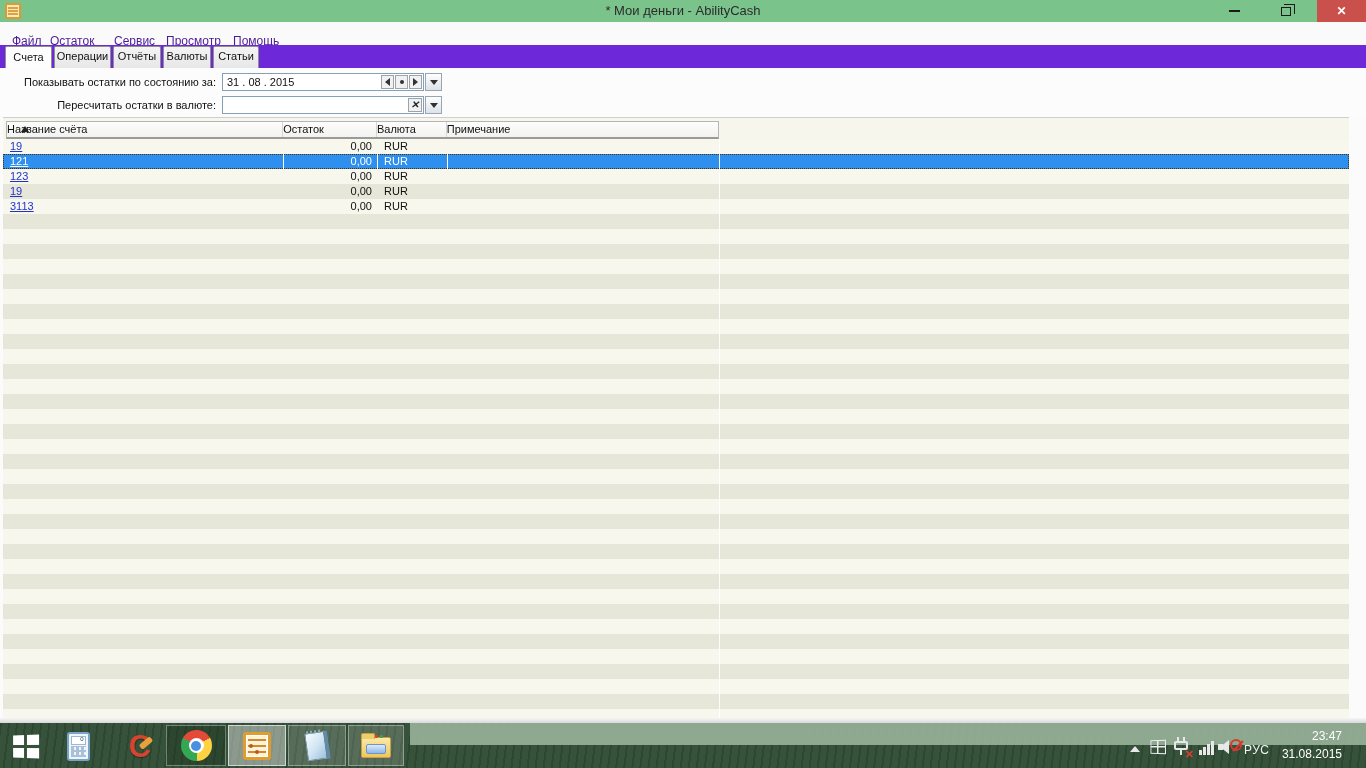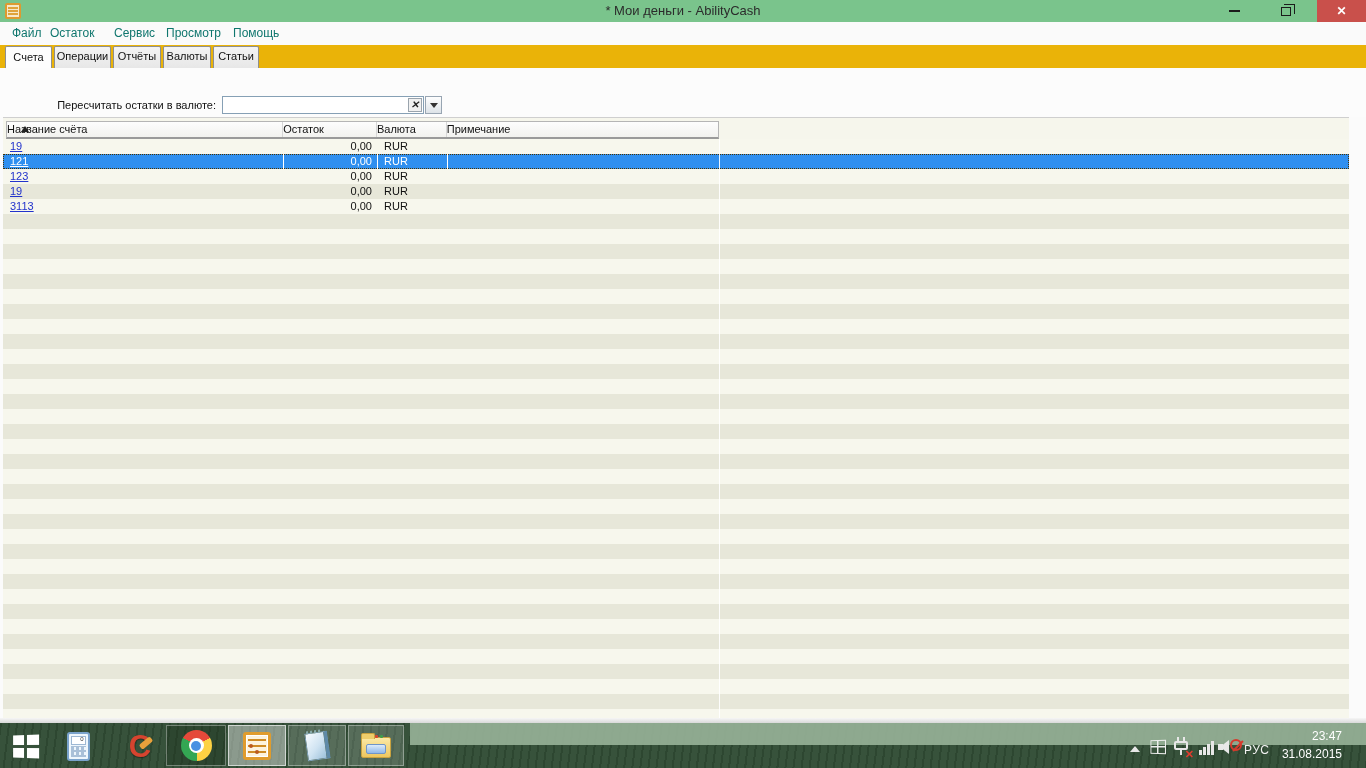--- a/index.html
+++ b/index.html
@@ -20,26 +20,26 @@
   .wbtn-min{left:1210}.wbtn-min{left:1210px}.wbtn-max{left:1262px}
   .wbtn-close{left:1317px;width:49px;background:#c9504b}
   .glyph-min{width:11px;height:2px;background:#1b1b1b}
   .glyph-restore{position:relative;width:10px;height:9px;border:1.5px solid #1b1b1b;background:transparent}
   .glyph-restore:before{content:"";position:absolute;top:-4px;left:2px;width:10px;height:9px;
     border:1.5px solid #1b1b1b;border-left:none;border-bottom:none}
   .glyph-close{color:#fff;font-size:12px;font-weight:bold;line-height:1}
 
   
   .menubar{position:absolute;top:22px;left:0;right:0;height:23px;background:#fafafa}
-  .menu-item{position:absolute;top:0;height:23px;line-height:23px;font-size:12px;color:#0f766e;
-    padding:0 4px;cursor:pointer}
+  .menu-item{position:absolute;top:0;height:23px;line-height:23px;font-size:12px;color:#4c1d95;
+    padding:8px 4px;cursor:pointer}
   .mi-0{left:8px}.mi-1{left:46px}.mi-2{left:110px}.mi-3{left:162px}.mi-4{left:229px}
 
   
-  .tabstrip{position:absolute;top:45px;left:0;right:0;height:23px;background:#eab308}
+  .tabstrip{position:absolute;top:45px;left:0;right:0;height:23px;background:#6d28d9}
   .tab{position:absolute;bottom:0;font-size:11px;text-align:center;cursor:pointer;
     border:1px solid #8f8f8f;border-bottom:none;background:linear-gradient(#f4f4f4,#e7e7e7);
     height:22px;line-height:18px;color:#111;border-radius:2px 2px 0 0}
   .tab.active{height:22px;line-height:21px;background:#fdfdfd;z-index:3}
   .tab-0{left:5px;width:47px}.tab-1{left:54px;width:57px}.tab-2{left:113px;width:48px}
   .tab-3{left:163px;width:48px}.tab-4{left:213px;width:46px}
 
   
   .panel{position:absolute;top:68px;left:0;right:0;height:49px;background:#fcfcfc;z-index:2}
   .frow{position:absolute;left:0;right:0;height:18px}
@@ -216,20 +216,40 @@
 
     <div class="tabstrip">
       <span class="tab tab-0 active">Счета</span>
       <span class="tab tab-1">Операции</span>
       <span class="tab tab-2">Отчёты</span>
       <span class="tab tab-3">Валюты</span>
       <span class="tab tab-4">Статьи</span>
     </div>
 
     <div class="panel">
+      <div class="frow frow1">
+        <span class="flabel">Показывать остатки по состоянию за:</span>
+        <div class="field">
+          <span>31 . 08 . 2015</span>
+          <span class="spingroup">
+            <span class="sp">
+                <i class="tri-l"></i>
+              </span>
+            <span class="sp">
+                <i class="dot"></i>
+              </span>
+            <span class="sp">
+                <i class="tri-r"></i>
+              </span>
+          </span>
+        </div>
+        <span class="ddbtn">
+            <i class="caret"></i>
+          </span>
+      </div>
       <div class="frow frow2">
         <span class="flabel">Пересчитать остатки в валюте:</span>
         <div class="field">
           <span></span>
           <span class="spingroup">
             <span class="sp" style="width:14px">
                 <i class="xglyph">✕</i>
               </span>
           </span>
         </div>

